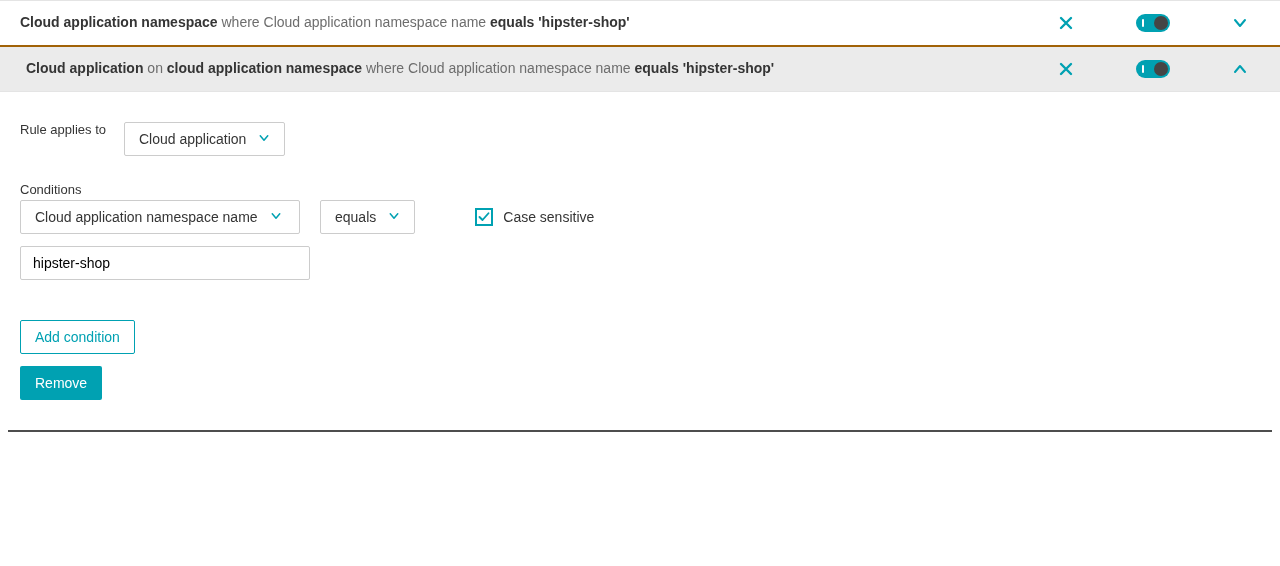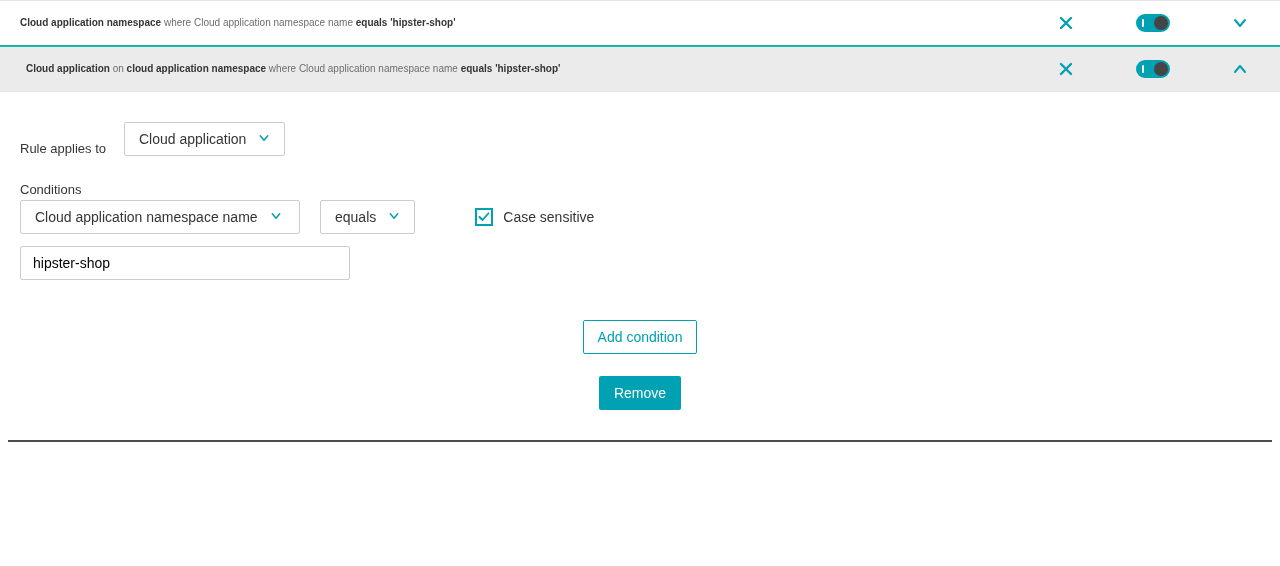--- a/index.html
+++ b/index.html
@@ -26,27 +26,27 @@
   
   .rules { }
   .rule-row {
     display: flex;
     align-items: center;
     padding: 12px 20px;
     border-top: 1px solid var(--border-light);
   }
   .rule-row.expanded {
     background: var(--row-expanded-bg);
-    border-top: 2px solid #14b8a6;
+    border-top: 2px solid #a16207;
     border-bottom: 1px solid var(--border-light);
     padding-left: 26px;
   }
   .rule-text {
     flex: 1;
-    font-size: 10px;
+    font-size: 14px;
     line-height: 1.4;
     color: var(--text-dark);
   }
   .rule-text .bold { font-weight: 600; }
   .rule-text .light { color: var(--text-grey); font-weight: 400; }
 
   .rule-actions {
     display: flex;
     align-items: center;
     gap: 60px;
@@ -85,21 +85,21 @@
     border-radius: 50%;
     background: #454545;
   }
 
   
   .panel {
     padding: 30px 20px 30px 20px;
   }
   .field-row {
     display: flex;
-    align-items: flex-end;
+    align-items: flex-start;
     gap: 18px;
     margin-bottom: 26px;
   }
   .label {
     font-size: 13px;
     color: var(--text-dark);
   }
   .select {
     display: inline-flex;
     align-items: center;
@@ -125,21 +125,21 @@
     display: flex;
     align-items: center;
     gap: 20px;
     margin-bottom: 12px;
   }
   .input {
     border: 1px solid var(--border-grey);
     padding: 8px 12px;
     border-radius: 2px;
     font-size: 14px;
-    width: 330px;
+    width: 290px;
     background:#fff;
   }
 
   .checkbox {
     display: inline-flex;
     align-items: center;
     gap: 10px;
     cursor: pointer;
   }
   .checkbox .box {
@@ -168,22 +168,22 @@
     border-color: var(--teal);
     color: var(--teal);
   }
   .btn-primary {
     background: var(--teal);
     color: #fff;
   }
   .actions-col {
     display: flex;
     flex-direction: column;
-    align-items: center;
-    gap: 22px;
+    align-items: flex-start;
+    gap: 12px;
     margin-top: 40px;
   }
   .divider {
     border-top: 2px solid #4d4d4d;
     margin: 0 8px;
   }
 </style>
 </head>
 <body>
 

